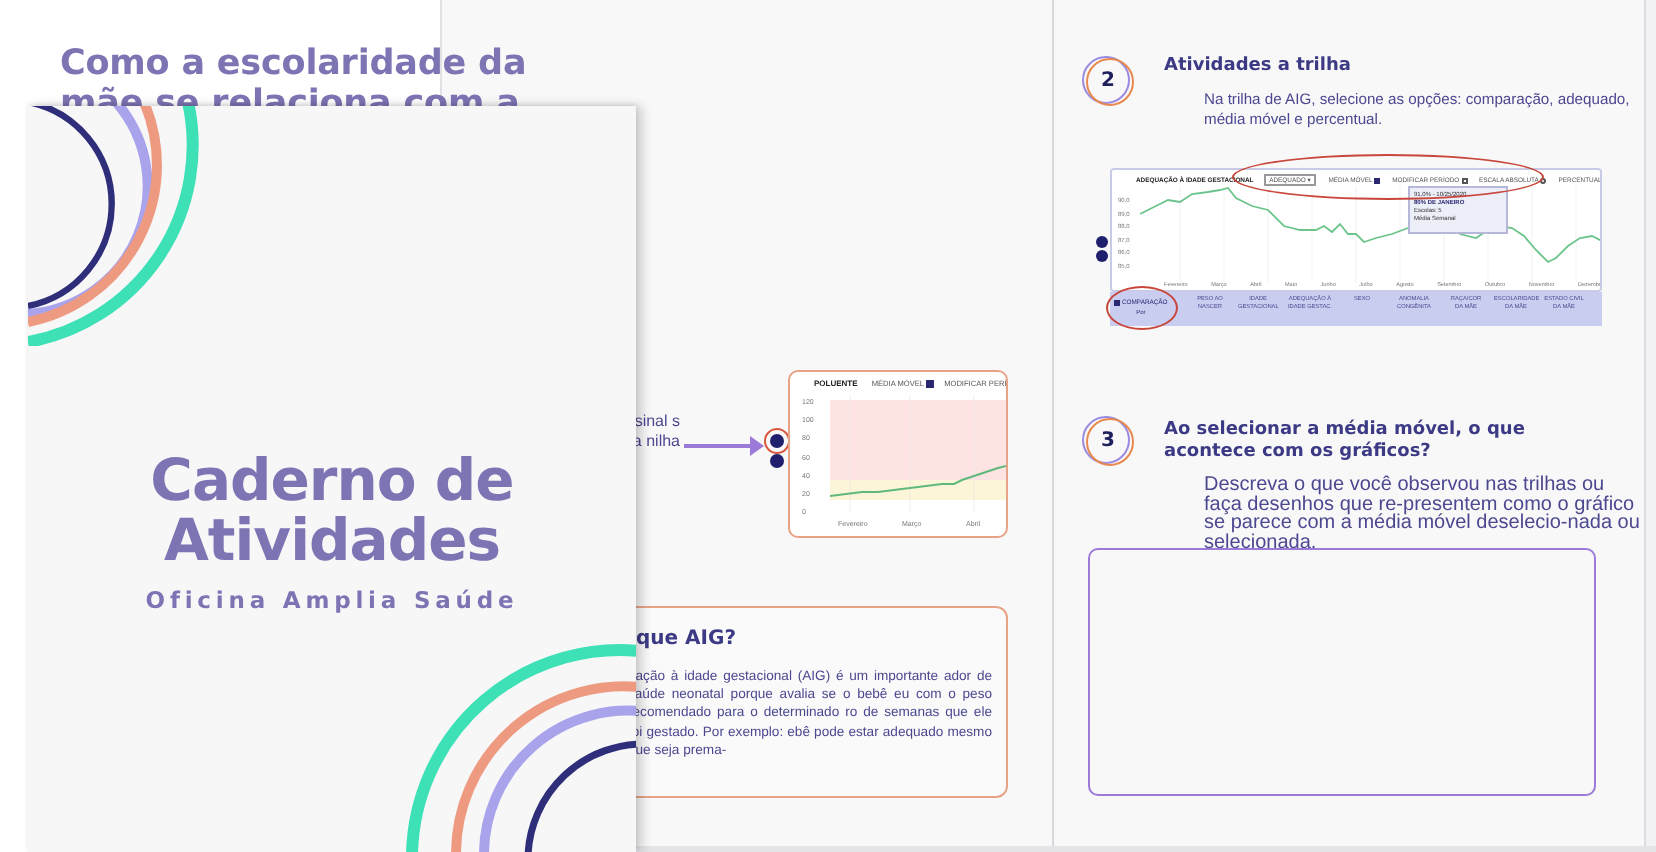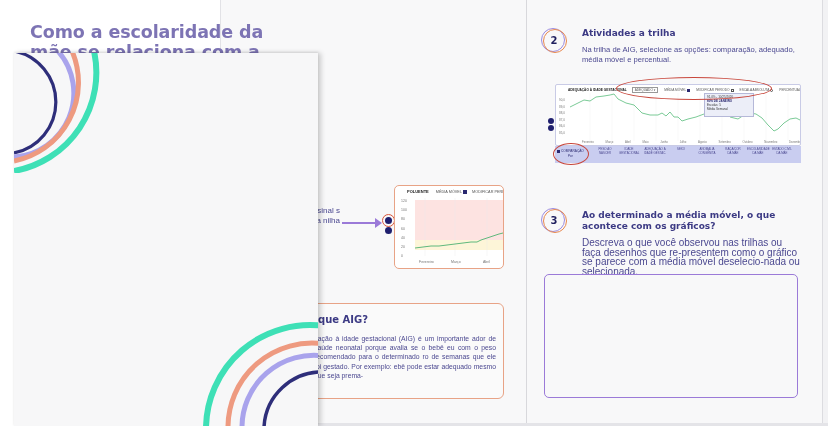--- a/index.html
+++ b/index.html
@@ -83,21 +83,21 @@
     }
 
     
     .step-circle { position:absolute; width:26px; height:26px; }
     .step-circle .c1 { position:absolute; left:0; top:0; width:24px; height:24px; border-radius:50%; border:1.5px solid #9b8be0; }
     .step-circle .c2 { position:absolute; left:2px; top:1px; width:24px; height:24px; border-radius:50%; border:1.5px solid #e8894f; }
     .step-circle .num { position:absolute; left:0; top:0; width:26px; height:26px; line-height:26px; text-align:center;
       font-family:"DejaVu Sans", sans-serif; font-weight:bold; font-size:10px; color:#1f1f5e; }
 
     .rp-h { position:absolute; font-family:"DejaVu Sans", sans-serif; font-weight:bold; font-size:9px; line-height:11px; color:#3c3a84; }
-    .rp-p { position:absolute; font-size:7.6px; line-height:10px; color:#4b4890; }
+    .rp-p { position:absolute; font-size:7.6px; line-height:10px; color:#4b4890;margin-left:20px; }
 
     
     .aig-chart {
       position:absolute; left:555px; top:84px; width:246px; height:62px; background:#fff;
       border:1px solid #c9cbe6; border-radius:2px; overflow:hidden;
     }
     .aig-chart-header { position:absolute; left:12px; top:2px; font-size:3.2px; color:#555; white-space:nowrap; }
     .aig-chart-header b { color:#222; margin-right:4px; }
     .hdr-opt { display:inline-block; margin-right:5px; }
     .hdr-sq { display:inline-block; width:3px; height:3px; background:#2a2870; vertical-align:middle; margin-left:1px;}
@@ -278,33 +278,38 @@
 </div>
 
 <div class="red-oval-top"></div>
 <div class="red-oval-bot"></div>
 
 <div class="step-circle" style="left:541px; top:208px;">
   <div class="c1"></div>
     <div class="c2"></div>
   <div class="num">3</div>
 </div>
-<div class="rp-h" style="left:582px; top:210px; width:210px;">Ao determinado a média móvel, o que acontece com os gráficos?</div>
+<div class="rp-h" style="left:582px; top:210px; width:210px;">Ao selecionar a média móvel, o que acontece com os gráficos?</div>
 <div class="rp-p" style="left:582px; top:238px; width:218px; font-size:10px; line-height:9.6px;">Descreva o que você observou nas trilhas ou faça desenhos que re-presentem como o gráfico se parece com a média móvel deselecio-nada ou selecionada.</div>
 
 <div class="answer-box"></div>
 
 <div class="cover">
   <svg class="arcs-tl" width="110" height="120" viewBox="0 0 110 120">
     <path d="M0,-2 A 52 52 0 0 1 0,100" fill="none" stroke="#2e2e7a" stroke-width="3.2"></path>
     <path d="M44,-2 A 64 64 0 0 1 0,104" fill="none" stroke="#a9a3ec" stroke-width="5"></path>
     <path d="M58,-2 A 80 80 0 0 1 0,108" fill="none" stroke="#ee9a80" stroke-width="5"></path>
     <path d="M80,-2 A 100 100 0 0 1 0,118" fill="none" stroke="#3ee0b6" stroke-width="6"></path>
   </svg>
 
+  <div class="cover-title">
+    <div>Caderno de</div>
+    <div>Atividades</div>
+  </div>
+  <div class="cover-sub">Oficina Amplia Saúde</div>
 
   <svg class="arcs-br" width="130" height="110" viewBox="0 0 130 110">
     <path d="M12,110 A 104 104 0 0 1 130,8" fill="none" stroke="#3ee0b6" stroke-width="6"></path>
     <path d="M34,110 A 84 84 0 0 1 130,26" fill="none" stroke="#ee9a80" stroke-width="5"></path>
     <path d="M48,110 A 72 72 0 0 1 130,38" fill="none" stroke="#a9a3ec" stroke-width="5"></path>
     <path d="M70,110 A 58 58 0 0 1 130,54" fill="none" stroke="#2e2e7a" stroke-width="3.5"></path>
   </svg>
 </div>
 
 </body></html>

